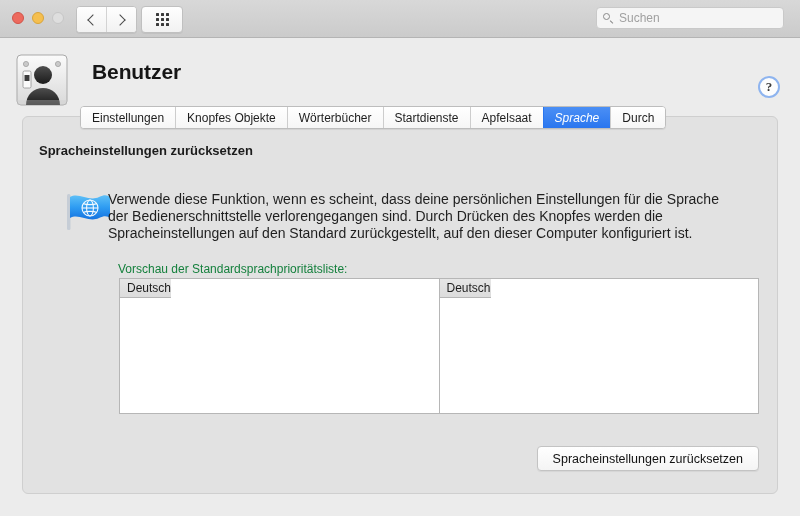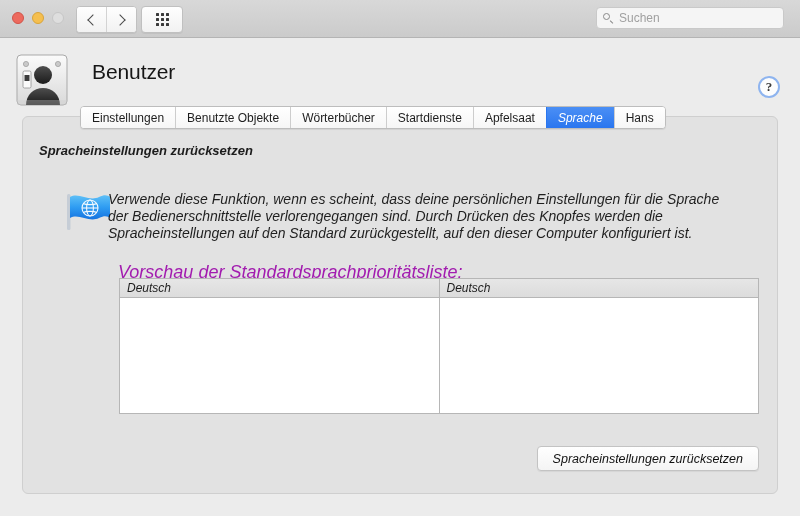--- a/index.html
+++ b/index.html
@@ -156,21 +156,21 @@
     position: absolute;
     left: 92px; top: 58px;
   }
   .header-sub {
     font-size: 13px;
     color: #2b2b2b;
     line-height: 16px;
   }
   .header-title {
     font-size: 21px;
-    font-weight: normal;
+    font-weight: bold;
     color: #161616;
     line-height: 26px;
     margin-top: 1px;
     letter-spacing: -0.1px;
   }
 
   .help-button {
     position: absolute;
     right: 20px; top: 76px;
     width: 22px; height: 22px;
@@ -221,21 +221,20 @@
   
   .panel {
     position: absolute;
     left: 22px; top: 116px;
     width: 756px;
     height: 378px;
     background: #e2e2e2;
     border: 1px solid #cfcfcf;
     border-radius: 6px;
     box-sizing: border-box;
-    font-style: italic;
   }
 
   .section-title {
     position: absolute;
     left: 16px; top: 26px;
     font-size: 13px;
     font-weight: bold;
     color: #1c1c1c;
   }
 
@@ -250,38 +249,38 @@
     left: 85px; top: 74px;
     width: 634px;
     font-size: 14px;
     line-height: 17px;
     color: #1f1f1f;
   }
 
   .preview-label {
     position: absolute;
     left: 95px; top: 145px;
-    font-size: 18px;
-    color: #a21caf;
+    font-size: 12px;
+    color: #15803d;
   }
 
   .listbox {
     position: absolute;
     left: 96px; top: 161px;
     width: 640px;
     height: 136px;
     background: #ffffff;
     border: 1px solid #b6b6b6;
     box-sizing: border-box;
     display: flex;
   }
   .listcol {
     flex: 1 1 0;
     display: flex;
-    flex-direction: column;
+    flex-direction: row;
     min-width: 0;
     justify-content: flex-end;
   }
   .listcol + .listcol { border-left: 1px solid #b6b6b6; }
   .listcol .colhead {
     height: 19px;
     background: linear-gradient(to bottom,#e6e6e6,#dcdcdc);
     border-bottom: 1px solid #b6b6b6;
     display: flex;
     align-items: center;
@@ -377,26 +376,26 @@
   </div>
 
   <div class="header-text">
     <div class="header-title">Benutzer</div>
   </div>
 
   <div class="help-button">?</div>
 
   <div class="tabbar">
     <div class="tab">Einstellungen</div>
-    <div class="tab">Benutzte Objekte</div>
+    <div class="tab">Knopfes Objekte</div>
     <div class="tab">Wörterbücher</div>
     <div class="tab">Startdienste</div>
     <div class="tab">Apfelsaat</div>
     <div class="tab active">Sprache</div>
-    <div class="tab">Hans</div>
+    <div class="tab">Durch</div>
   </div>
 
   <div class="panel">
 
     <div class="section-title">Spracheinstellungen zurücksetzen</div>
 
     <div class="flag">
       <svg width="48" height="42" viewBox="0 0 48 42" xmlns="http://www.w3.org/2000/svg">
         <defs>
           <linearGradient id="flagg" x1="0" y1="0" x2="0" y2="1">

